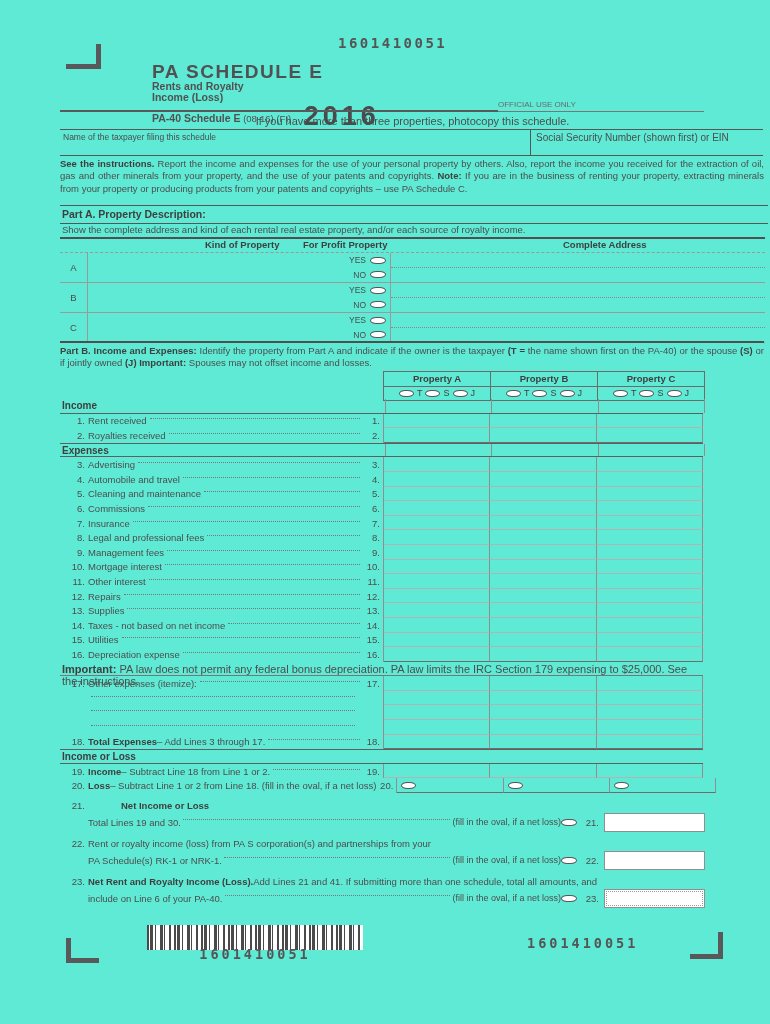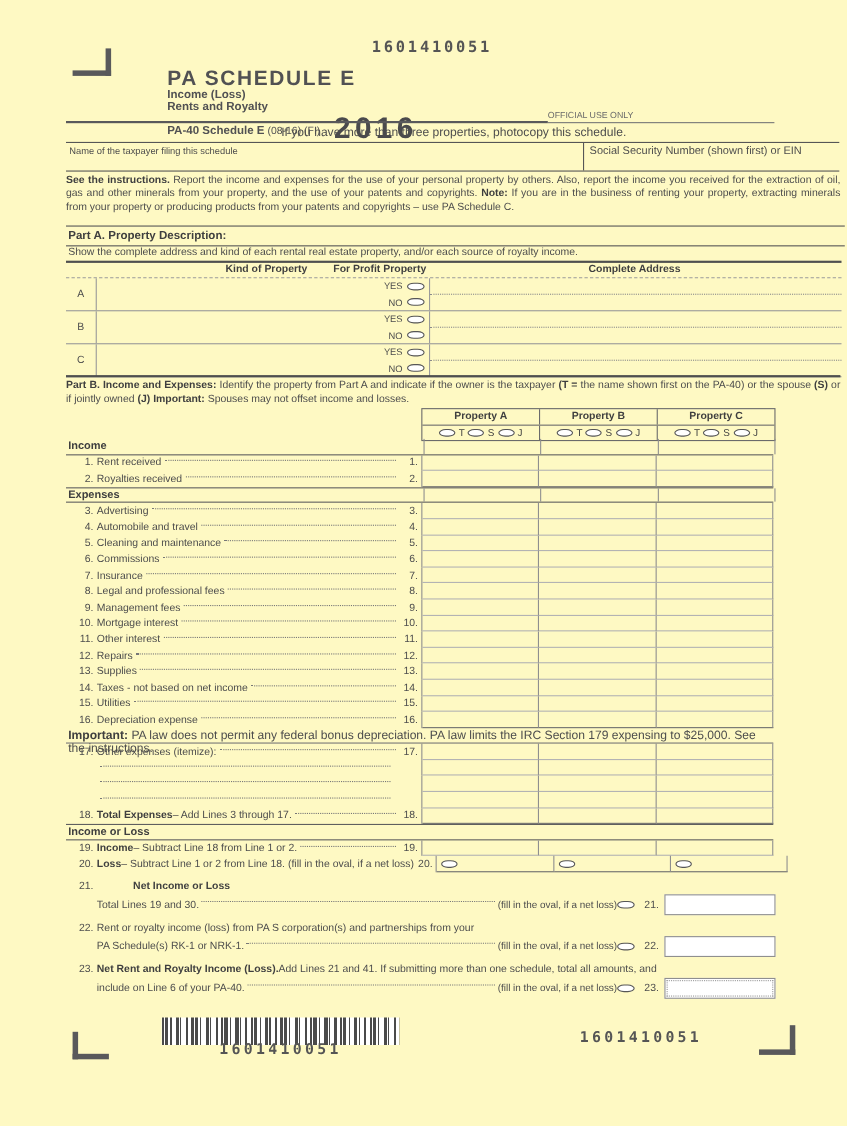--- a/index.html
+++ b/index.html
@@ -1,16 +1,16 @@
 <!DOCTYPE html>
 <html><head>
 <meta charset="utf-8">
 <style>
   html,body{margin:0;padding:0;background:#fff;}
-  .page{position:relative;width:770px;height:1024px;background:#fef9c3;overflow:hidden;
+  .page{position:relative;width:770px;height:1024px;background:#5eead4;overflow:hidden;
         font-family:"Liberation Sans",sans-serif;color:#4d4d4d;}
   .abs{position:absolute;}
 
   
   .corner{position:absolute;border:0 solid #59595b;}
   .c-tl{left:66px;top:44px;width:30px;height:20px;border-right-width:5px;border-bottom-width:5px;}
   .c-bl{left:66px;top:938px;width:28px;height:20px;border-left-width:5px;border-bottom-width:5px;}
   .c-br{left:690px;top:932px;width:28px;height:22px;border-right-width:5px;border-bottom-width:5px;}
 
   .ocr{font-family:"DejaVu Sans Mono",monospace;font-weight:bold;color:#555;}
@@ -109,22 +109,22 @@
 <div class="page">
 
   <div class="corner c-tl"></div>
   <div class="corner c-bl"></div>
   <div class="corner c-br"></div>
 
   <div class="abs ocr top-code">1601410051</div>
 
   <div class="abs title-block">
     <h1>PA SCHEDULE E</h1>
+    <div class="sub">Rents and Royalty</div>
     <div class="sub">Income (Loss)</div>
-    <div class="sub">Rents and Royalty</div>
     <div class="form-row">
       <span class="form-code-b">PA-40 Schedule E</span><span class="form-code-r"> (08-16) (FI)</span>
       <span class="year">2016</span>
     </div>
   </div>
 
   <div class="abs official">OFFICIAL USE ONLY</div>
   <div class="abs rule-left"></div>
   <div class="abs photocopy">If you have more than three properties, photocopy this schedule.</div>
 
@@ -141,21 +141,21 @@
     <b>See the instructions.</b><span> Report the income and expenses for the use of your personal property by others. Also, report the income you received for the extraction of oil, gas and other minerals from your property, and the use of your patents and copyrights. </span><b>Note:</b><span> If you are in the business of renting your property, extracting minerals from your property or producing products from your patents and copyrights – use PA Schedule C.</span>
   </div>
 
   <div class="abs parta-head">Part A. Property Description:</div>
   <div class="abs parta-desc">Show the complete address and kind of each rental real estate property, and/or each source of royalty income.</div>
 
   <div class="abs parta-table">
     <div class="pa-hdr">
       <span style="left:145px;">Kind of Property</span>
       <span style="left:243px;">For Profit Property</span>
-      <span style="left:475px;">Complete Address</span>
+      <span style="left:503px;">Complete Address</span>
     </div>
     <div>
         <div class="pa-row">
           <div class="pa-letter">A</div>
           <div class="pa-kind"></div>
           <div class="pa-profit">
             <div class="pa-half">
               <span>YES</span>
               <span class="oval"></span>
             </div>

